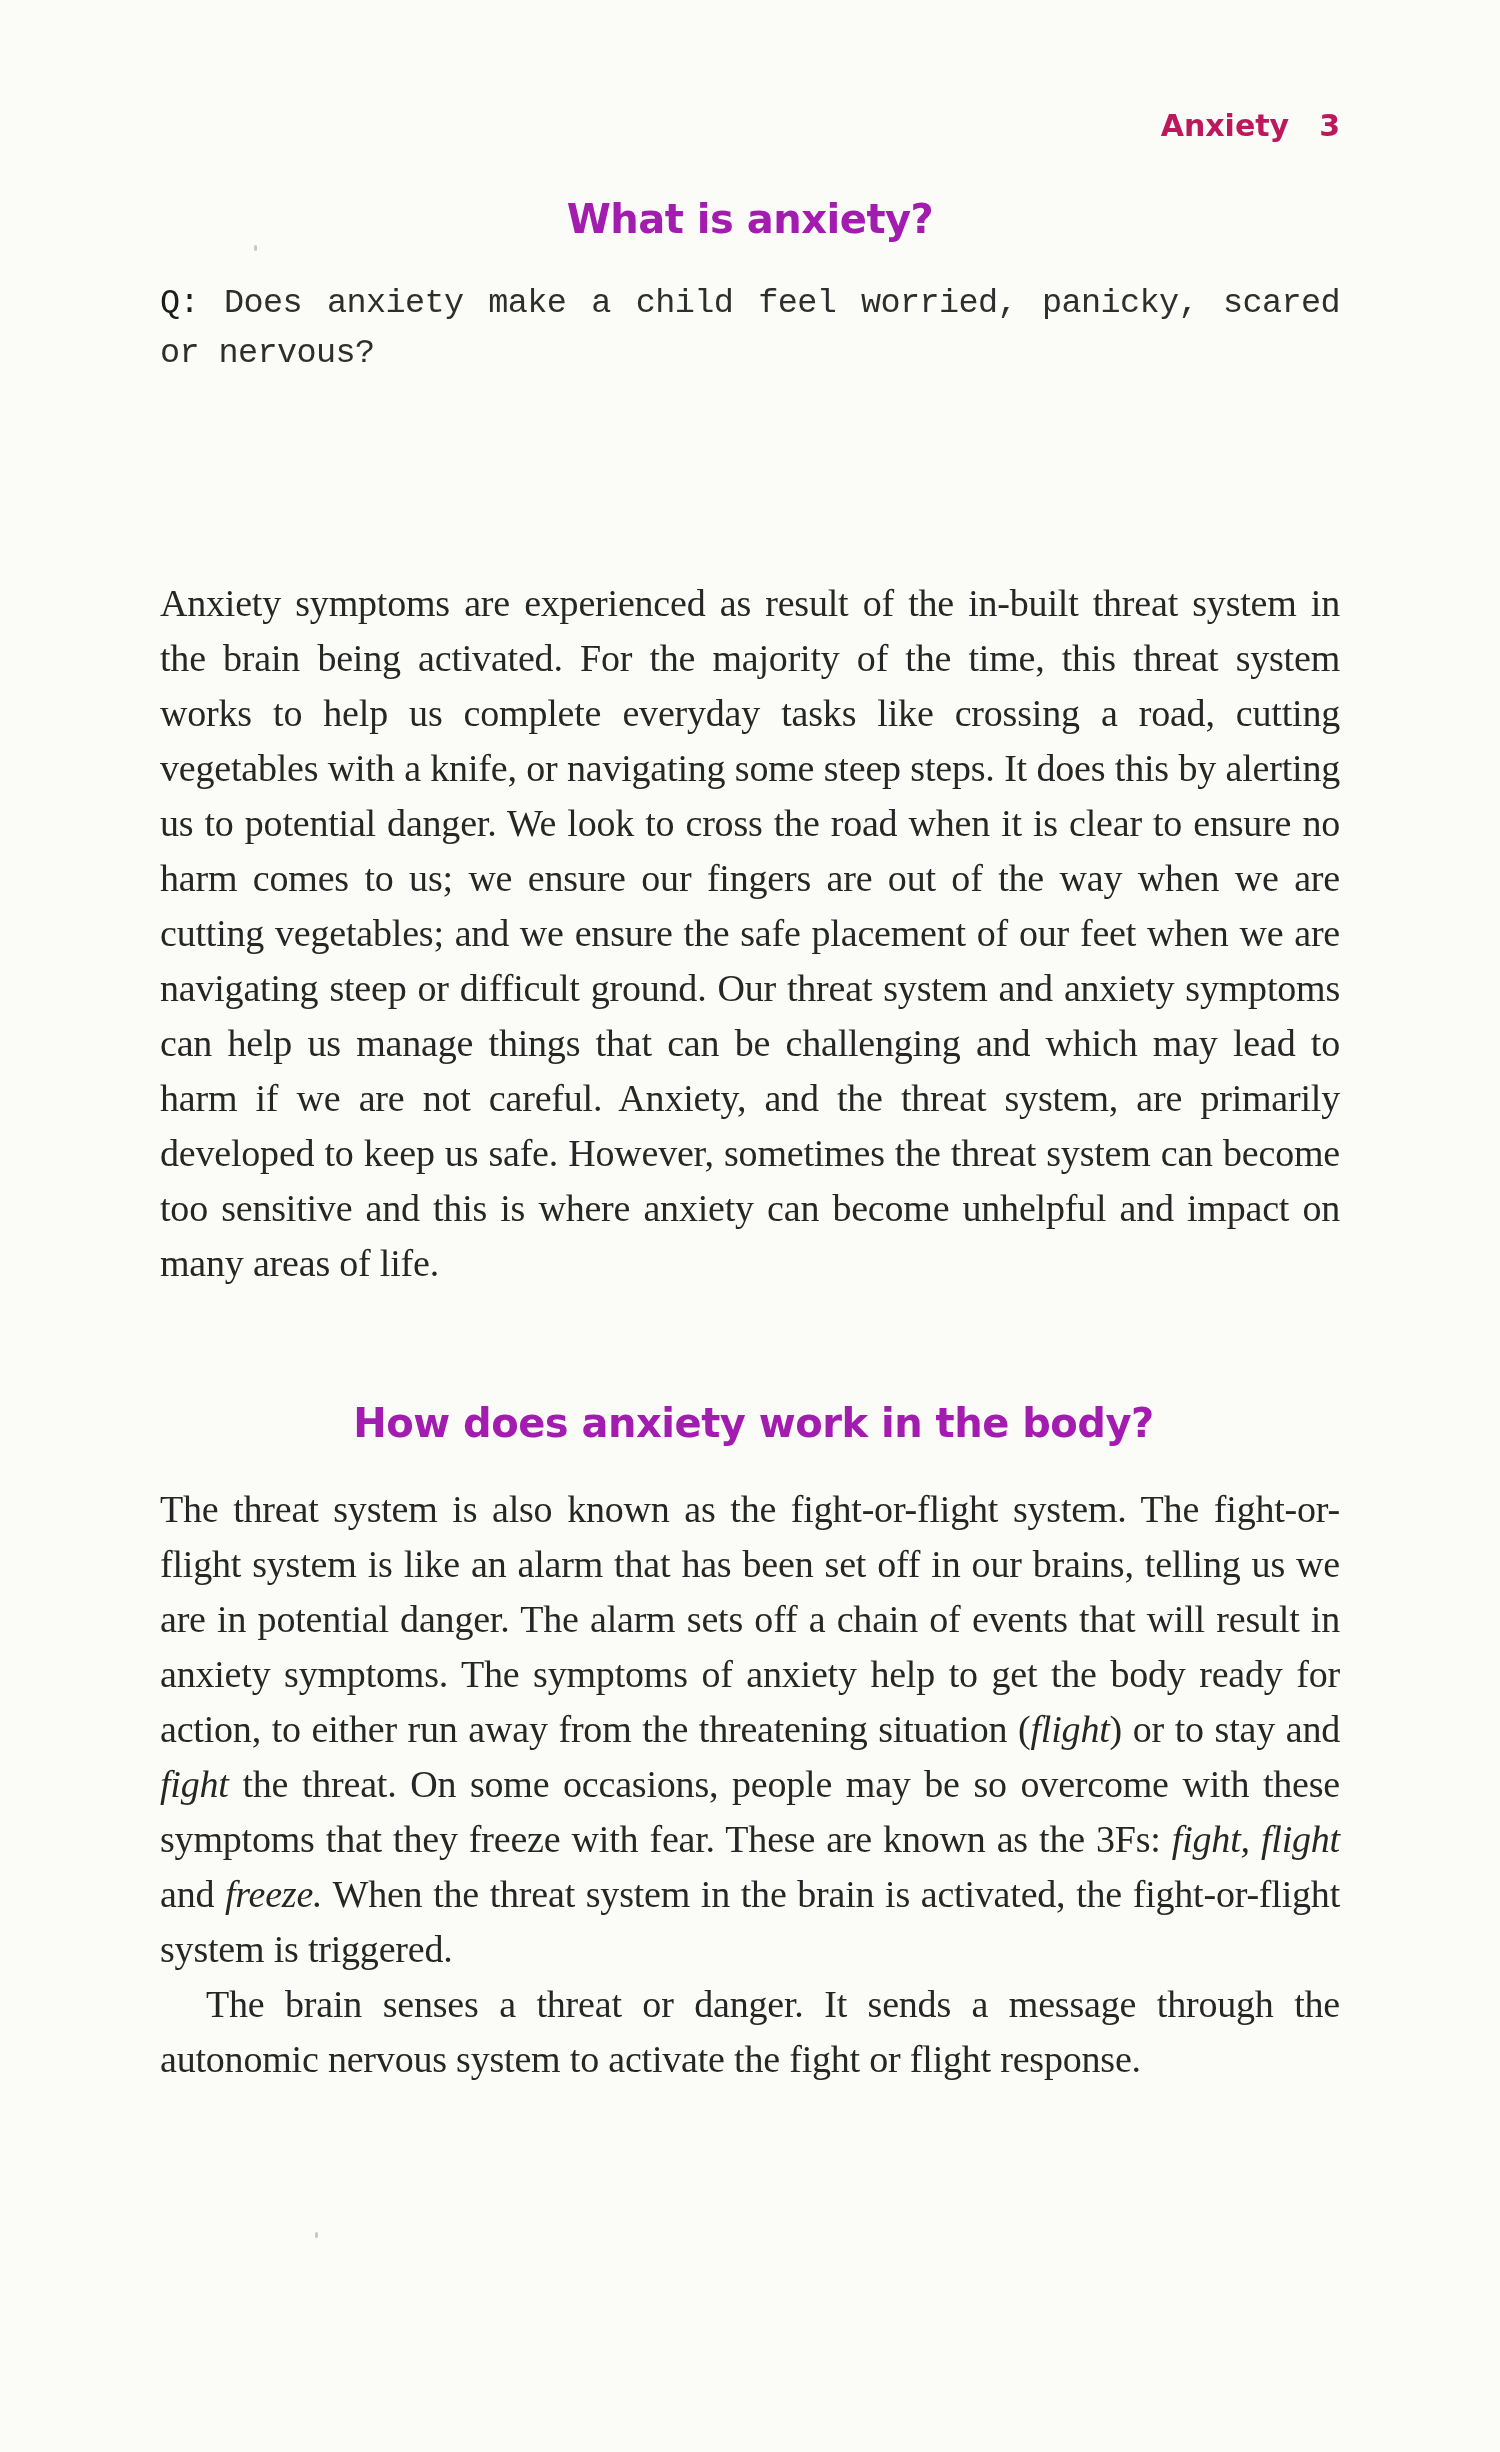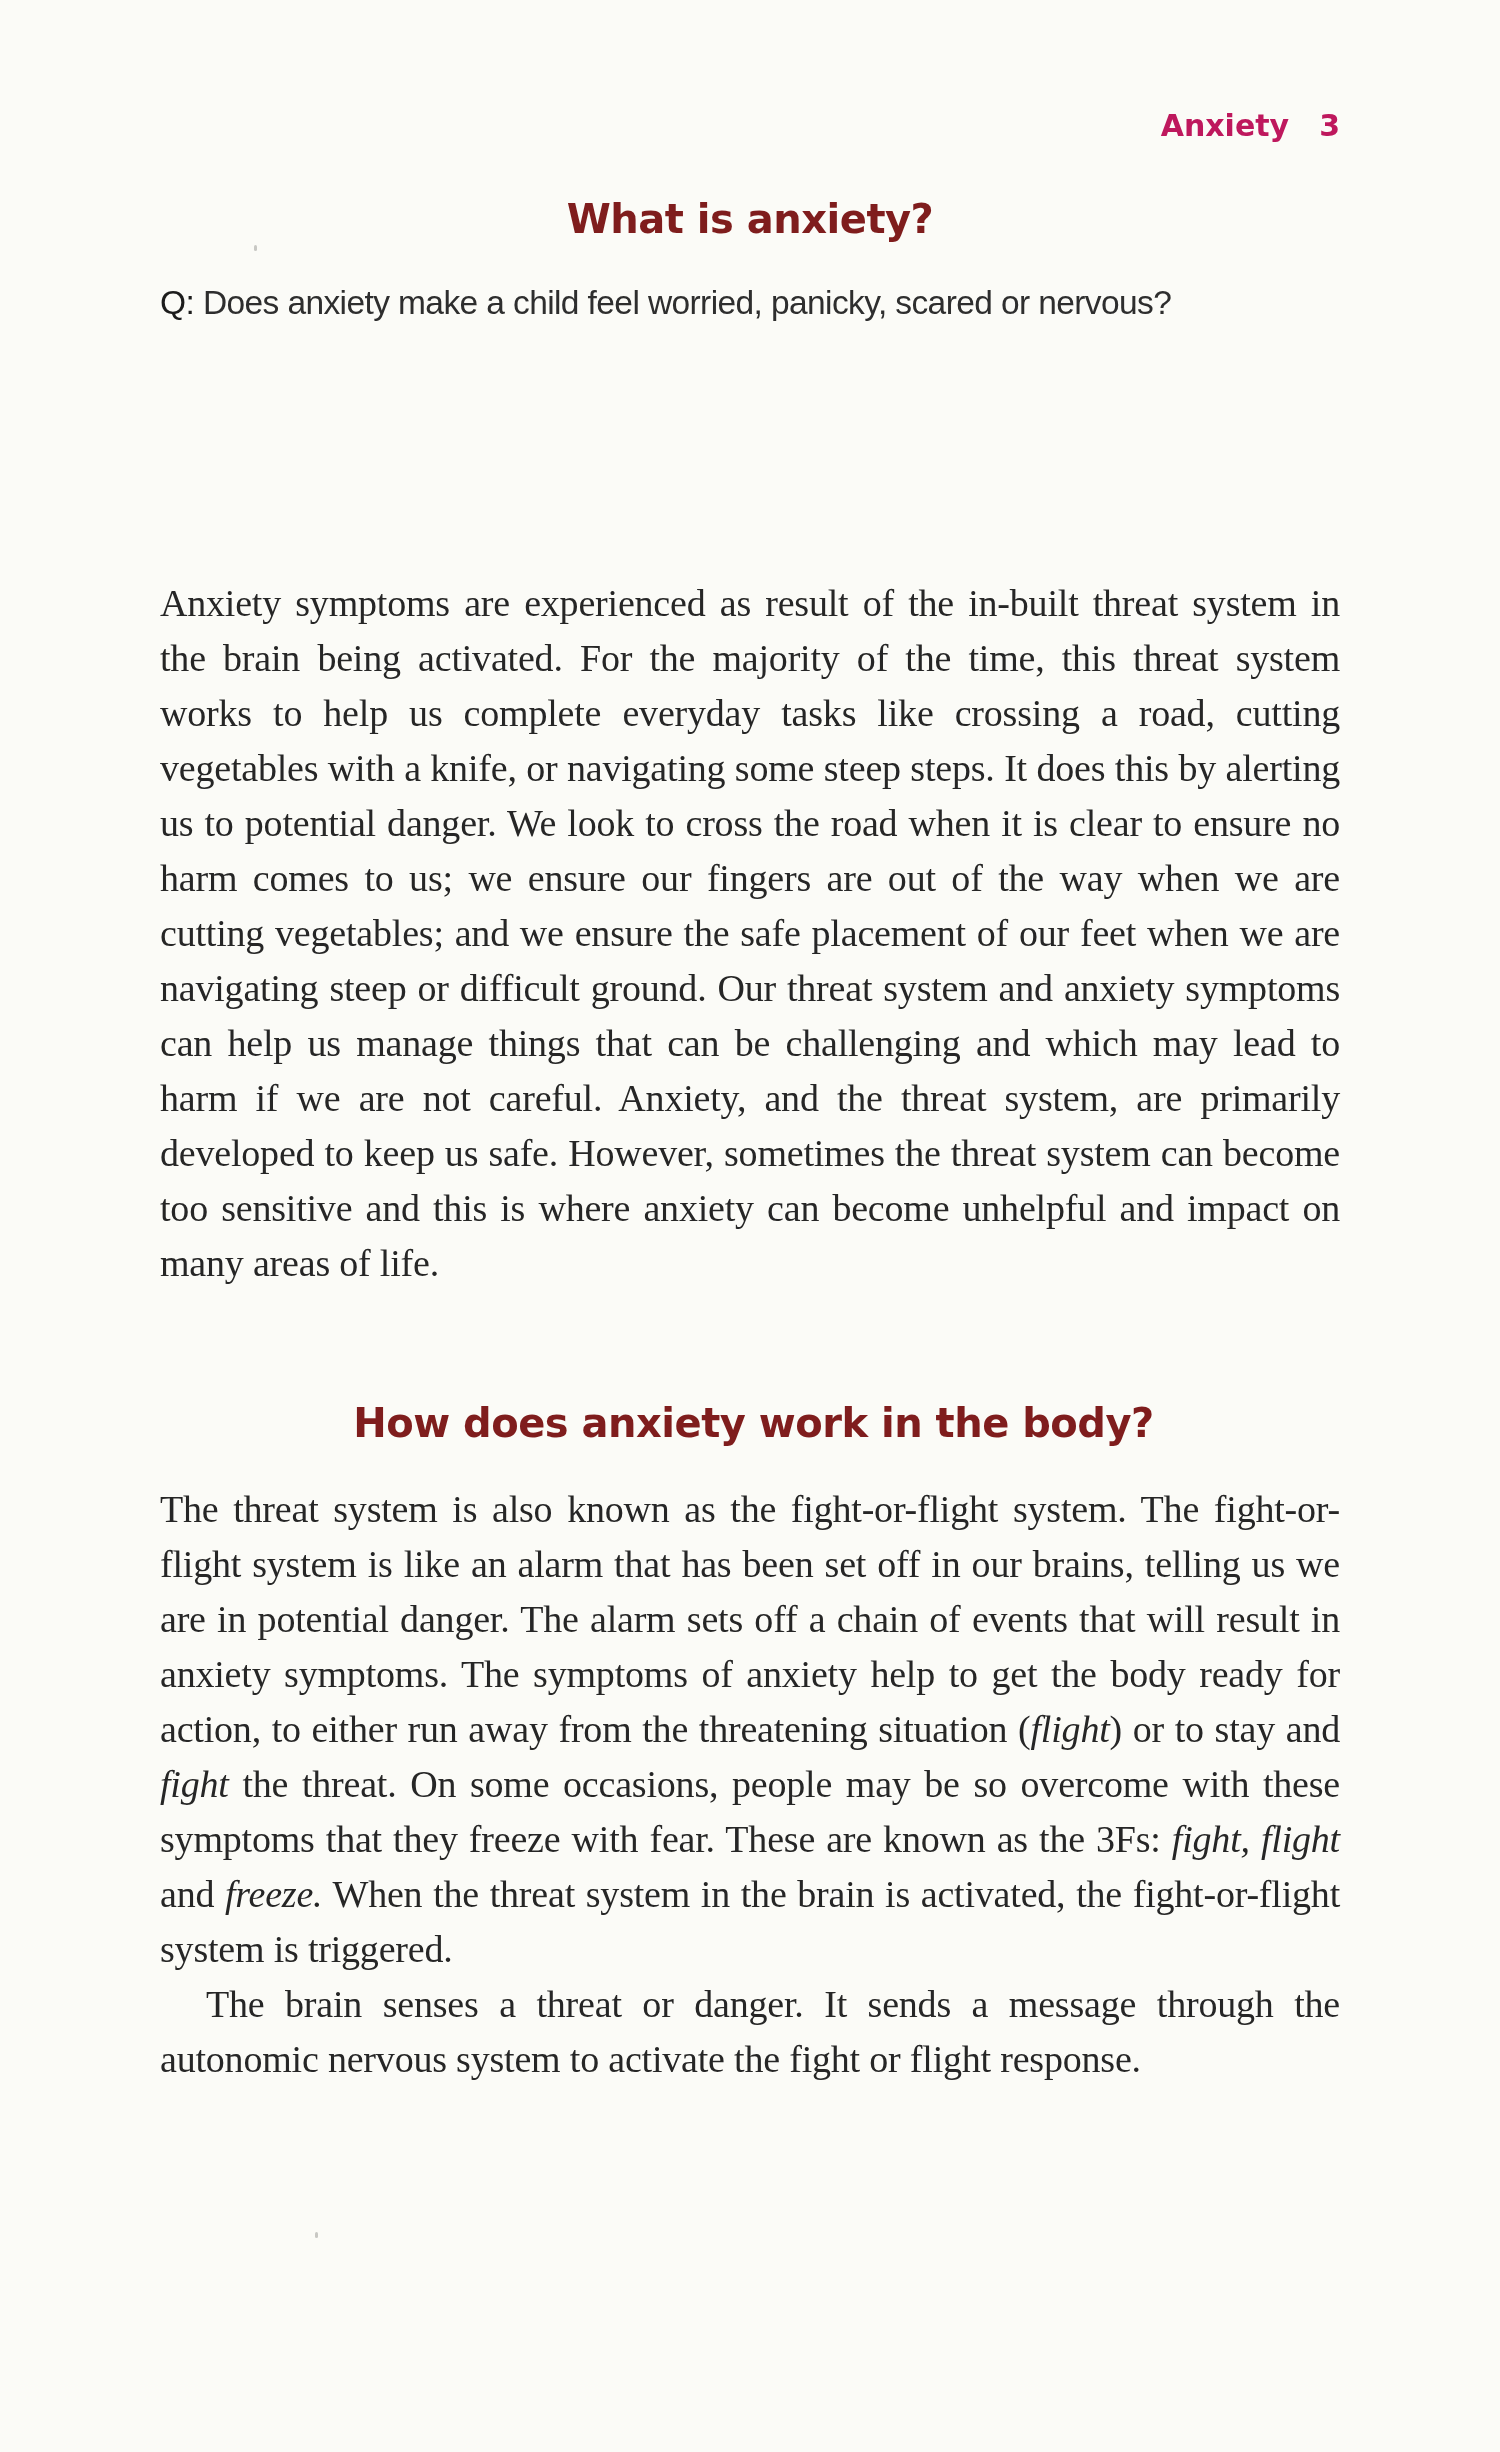--- a/index.html
+++ b/index.html
@@ -12,27 +12,27 @@
     }
     .page { position: absolute; left: 160px; width: 1180px; top: 0; }
     .running-head {
       position: absolute; top: 108px; right: 0;
       font-family: "DejaVu Sans", sans-serif; font-weight: bold;
       font-size: 30px; color: #be185d;
     }
     .running-head .pg { margin-left: 30px; }
     h2 {
       font-family: "DejaVu Sans", sans-serif; font-weight: bold;
-      font-size: 40px; text-align: center; margin: 0; color: #7f1d1d;
+      font-size: 40px; text-align: center; margin: 0; color: #a21caf;
       letter-spacing: -0.5px;
     }
     .h-what { position: absolute; top: 196px; left: 0; right: 0; }
     .qa {
       position: absolute; top: 278px; left: 0; right: 0;
-      font-family: Liberation Sans, sans-serif; font-size: 33.5px; line-height: 50px;
+      font-family: Liberation Mono, monospace; font-size: 33.5px; line-height: 50px;
       color: #2e2e2e; letter-spacing: -0.6px; text-align: justify;
     }
     .qa p { margin: 0; }
     .qa .k { font-weight: normal; color: #1c1c1c; }
     .body-text {
       font-family: "Liberation Serif", serif; font-size: 38px;
       line-height: 55px; text-align: justify; color: #262626;
       letter-spacing: -0.2px;
     }
     .body-text p { margin: 0; }

